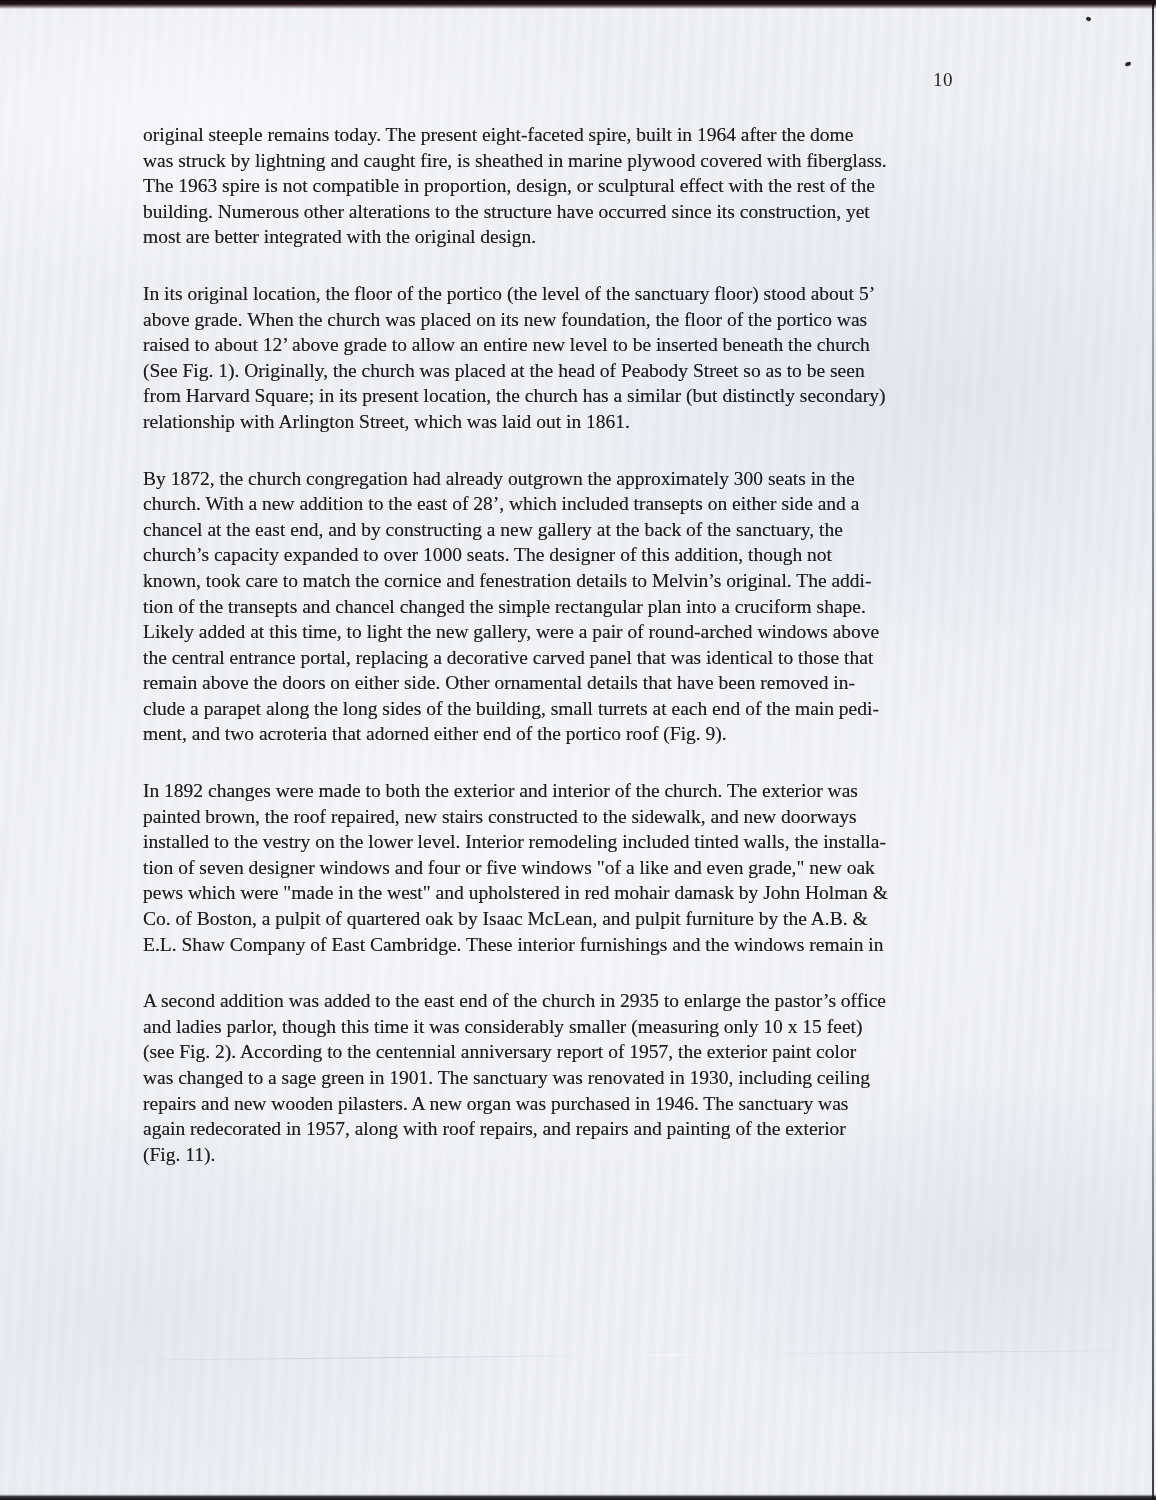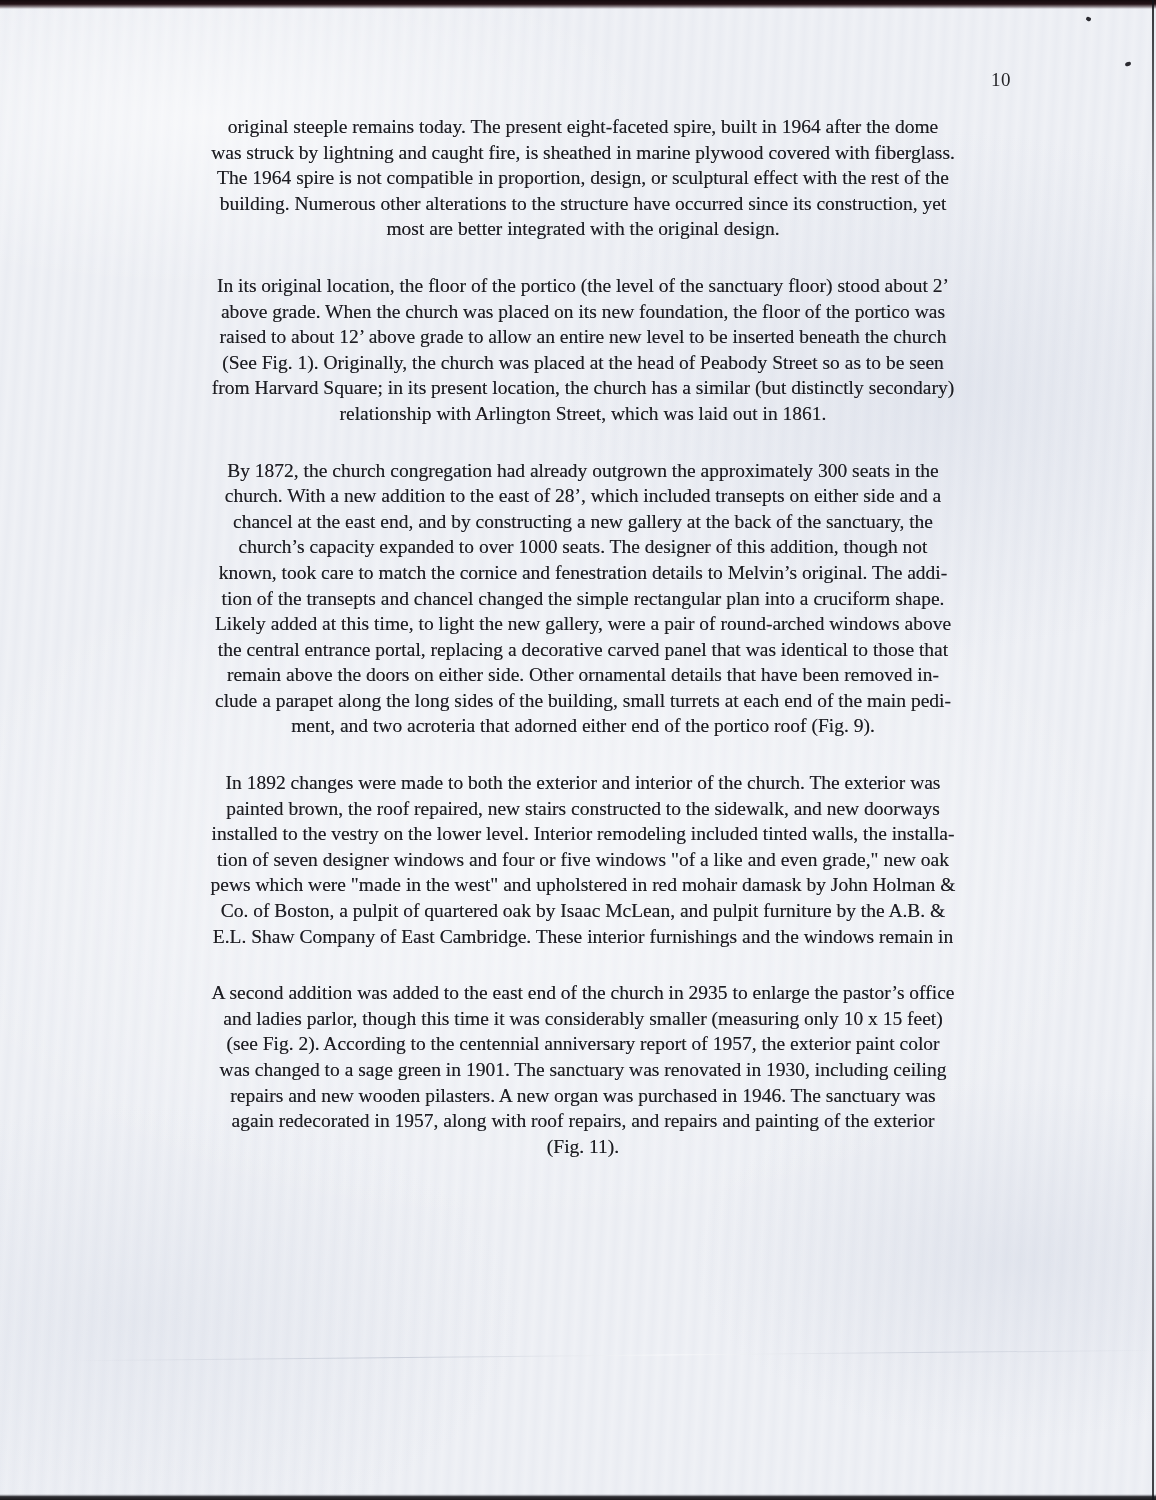--- a/index.html
+++ b/index.html
@@ -43,40 +43,39 @@
     width: 2px;
     background: linear-gradient(180deg,
       rgba(18,18,22,0.85) 0%,
       rgba(18,18,22,0.30) 18%,
       rgba(18,18,22,0.55) 45%,
       rgba(18,18,22,0.30) 70%,
       rgba(18,18,22,0.80) 100%);
   }
   .page-number {
     position: absolute;
-    left: 991px;
+    left: 933px;
     top: 69px;
     font-size: 19px;
     line-height: 22px;
     letter-spacing: 0.5px;
     color: #242428;
   }
   .text-block {
     position: absolute;
     left: 143px;
     top: 110px;
     width: 880px;
     font-size: 19.5px;
     line-height: 25.6px;
     text-shadow: 0 0 0.5px rgba(25,25,32,0.55);
   }
   .text-block p {
-    margin: 4px 0 31px 0;
+    margin: 12px 0 31px 0;
     padding: 0;
-    text-align: center;
   }
   .line { display: block; white-space: nowrap; }
   .speck {
     position: absolute;
     background: #2a2a30;
     border-radius: 60% 40% 55% 45%;
   }
   .speck-1 { left: 1086px; top: 17px;  width: 5px; height: 4px; transform: rotate(32deg); }
   .speck-2 { left: 1125px; top: 62px;  width: 6px; height: 4px; transform: rotate(-18deg); }
   .crease {
@@ -102,27 +101,27 @@
   <span class="speck speck-2"></span>
   <div class="crease"></div>
 
   <div class="page-number">10</div>
 
   <main class="text-block">
 
     <p>
       <span class="line">original steeple remains today. The present eight-faceted spire, built in 1964 after the dome</span>
       <span class="line">was struck by lightning and caught fire, is sheathed in marine plywood covered with fiberglass.</span>
-      <span class="line">The 1964 spire is not compatible in proportion, design, or sculptural effect with the rest of the</span>
+      <span class="line">The 1963 spire is not compatible in proportion, design, or sculptural effect with the rest of the</span>
       <span class="line">building. Numerous other alterations to the structure have occurred since its construction, yet</span>
       <span class="line">most are better integrated with the original design.</span>
     </p>
 
     <p>
-      <span class="line">In its original location, the floor of the portico (the level of the sanctuary floor) stood about 2’</span>
+      <span class="line">In its original location, the floor of the portico (the level of the sanctuary floor) stood about 5’</span>
       <span class="line">above grade. When the church was placed on its new foundation, the floor of the portico was</span>
       <span class="line">raised to about 12’ above grade to allow an entire new level to be inserted beneath the church</span>
       <span class="line">(See Fig. 1). Originally, the church was placed at the head of Peabody Street so as to be seen</span>
       <span class="line">from Harvard Square; in its present location, the church has a similar (but distinctly secondary)</span>
       <span class="line">relationship with Arlington Street, which was laid out in 1861.</span>
     </p>
 
     <p>
       <span class="line">By 1872, the church congregation had already outgrown the approximately 300 seats in the</span>
       <span class="line">church. With a new addition to the east of 28’, which included transepts on either side and a</span>

